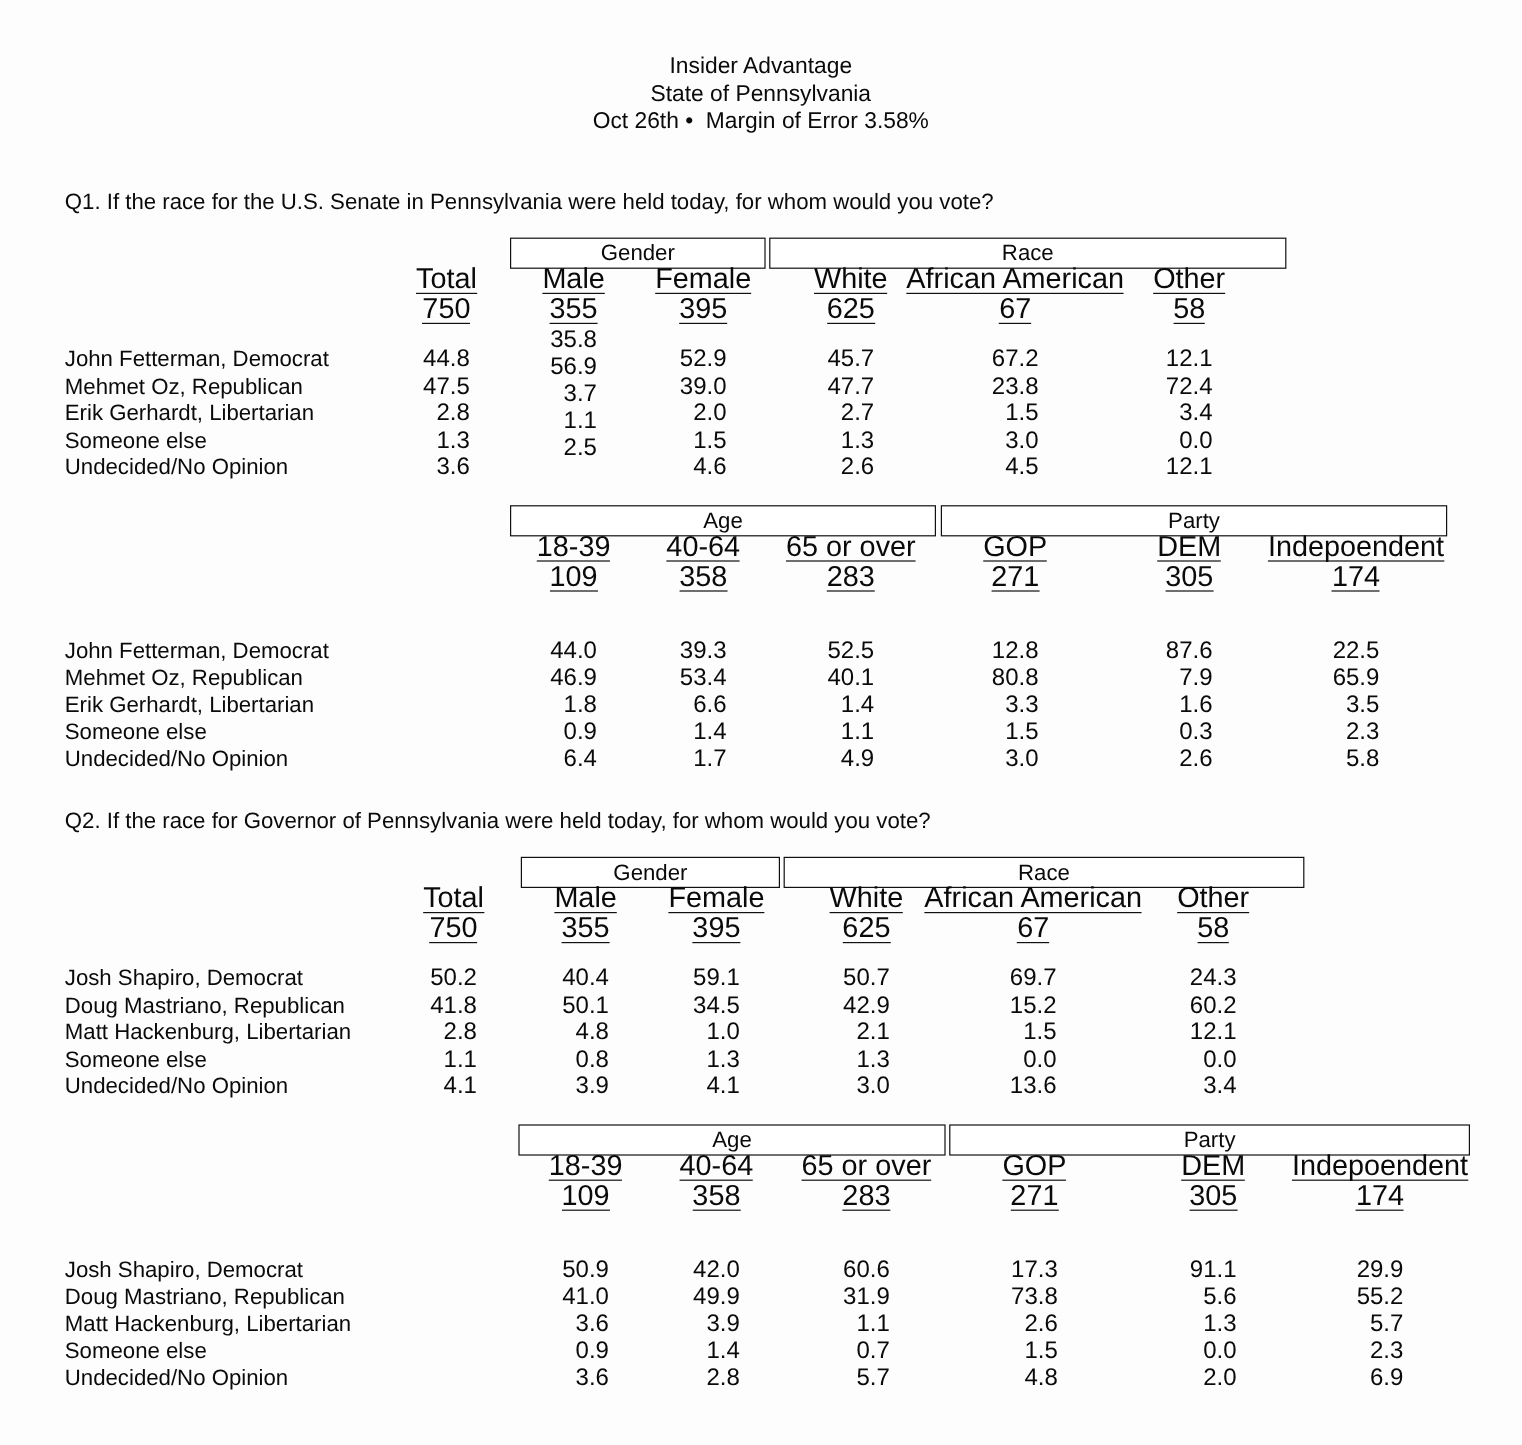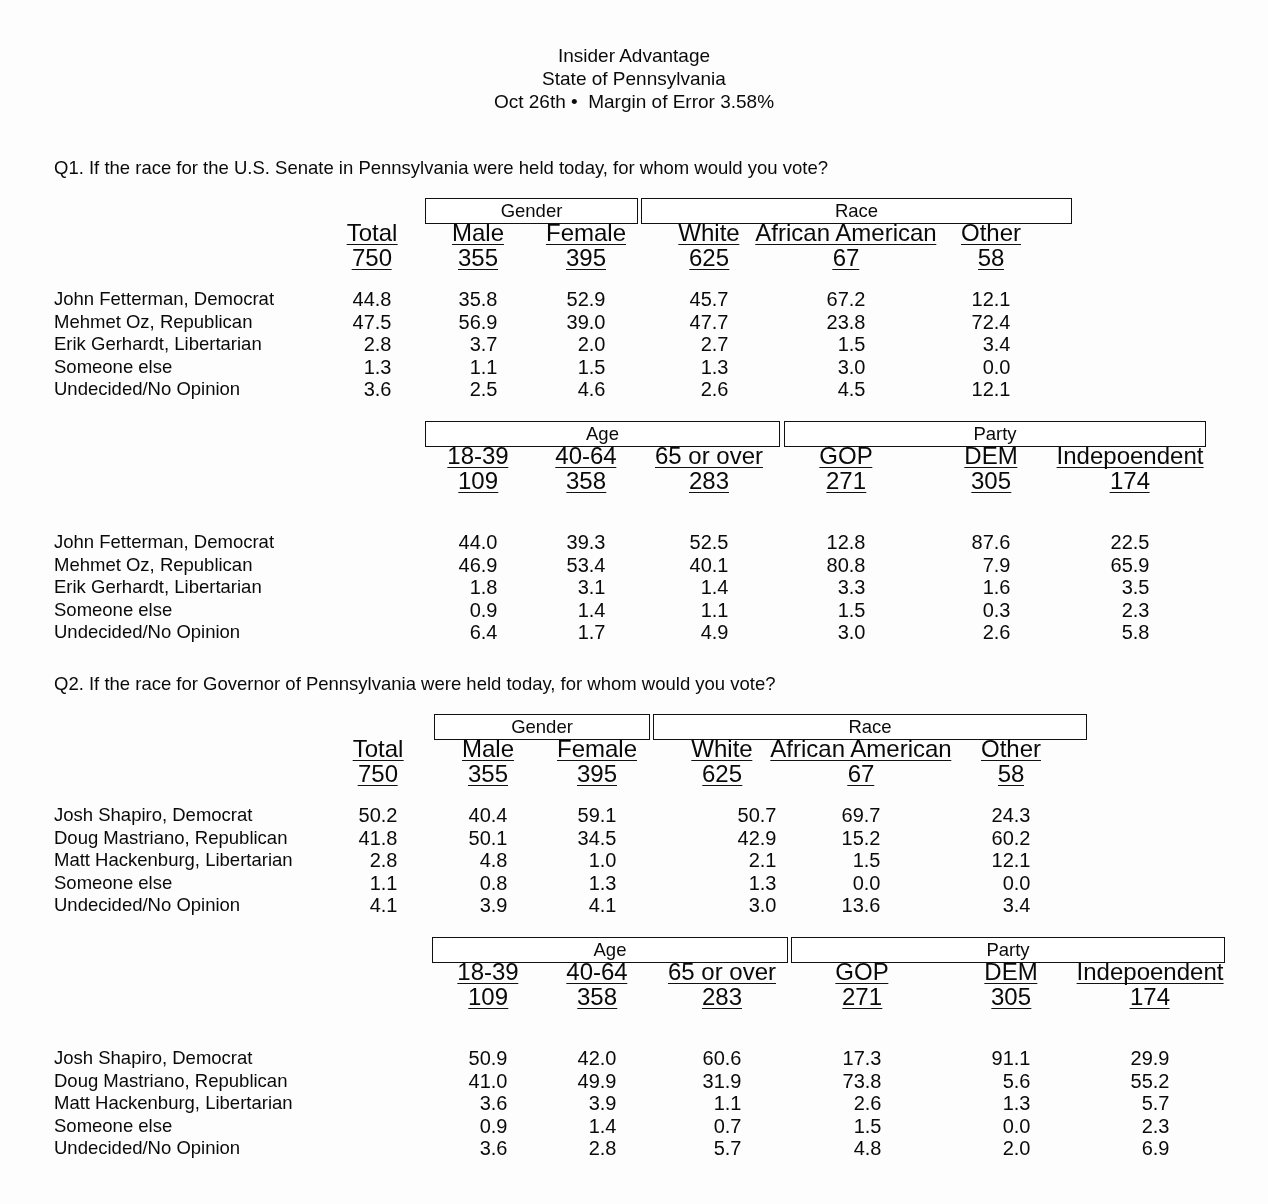--- a/index.html
+++ b/index.html
@@ -146,21 +146,21 @@
         <div>Someone else</div>
         <div>Undecided/No Opinion</div>
       </div>
       <div class="val-col" style="left: 372px; top: 288px;">
         <div>44.8</div>
         <div>47.5</div>
         <div>2.8</div>
         <div>1.3</div>
         <div>3.6</div>
       </div>
-      <div class="val-col" style="left: 478px; top: 288px;">
+      <div class="val-col" style="left: 478px; top: 272px;">
         <div>35.8</div>
         <div>56.9</div>
         <div>3.7</div>
         <div>1.1</div>
         <div>2.5</div>
       </div>
       <div class="val-col" style="left: 586px; top: 288px;">
         <div>52.9</div>
         <div>39.0</div>
         <div>2.0</div>
@@ -227,21 +227,21 @@
       <div class="val-col" style="left: 478px; top: 531px;">
         <div>44.0</div>
         <div>46.9</div>
         <div>1.8</div>
         <div>0.9</div>
         <div>6.4</div>
       </div>
       <div class="val-col" style="left: 586px; top: 531px;">
         <div>39.3</div>
         <div>53.4</div>
-        <div>3.1</div>
+        <div>6.6</div>
         <div>1.4</div>
         <div>1.7</div>
       </div>
       <div class="val-col" style="left: 709px; top: 531px;">
         <div>52.5</div>
         <div>40.1</div>
         <div>1.4</div>
         <div>1.1</div>
         <div>4.9</div>
       </div>
@@ -318,21 +318,21 @@
         <div>0.8</div>
         <div>3.9</div>
       </div>
       <div class="val-col" style="left: 597px; top: 804px;">
         <div>59.1</div>
         <div>34.5</div>
         <div>1.0</div>
         <div>1.3</div>
         <div>4.1</div>
       </div>
-      <div class="val-col" style="left: 757px; top: 804px;">
+      <div class="val-col" style="left: 722px; top: 804px;">
         <div>50.7</div>
         <div>42.9</div>
         <div>2.1</div>
         <div>1.3</div>
         <div>3.0</div>
       </div>
       <div class="val-col" style="left: 861px; top: 804px;">
         <div>69.7</div>
         <div>15.2</div>
         <div>1.5</div>

